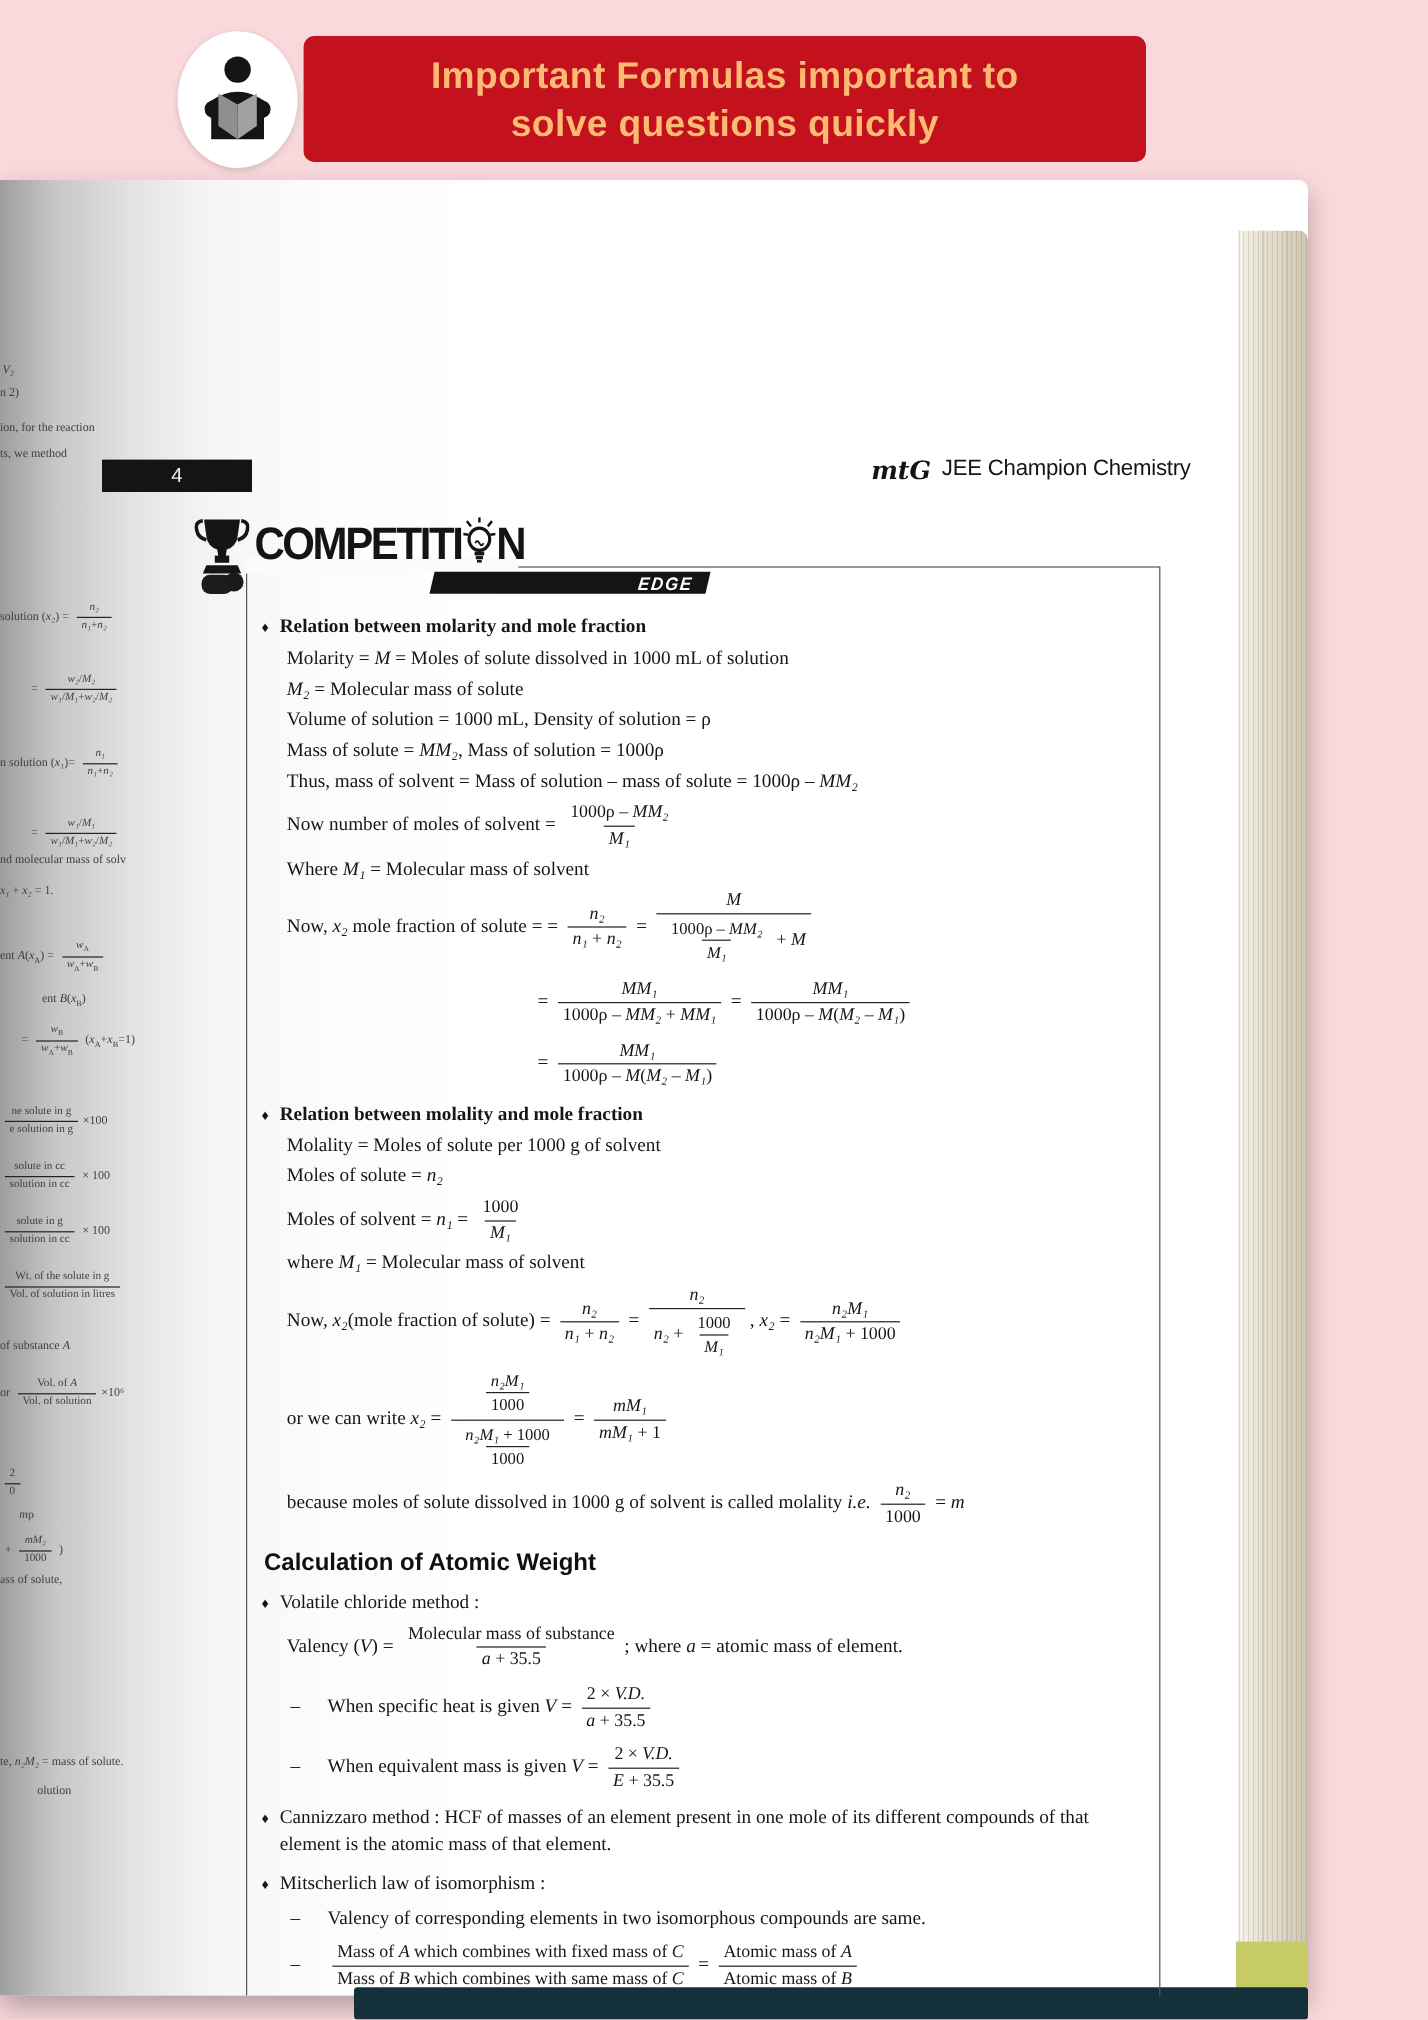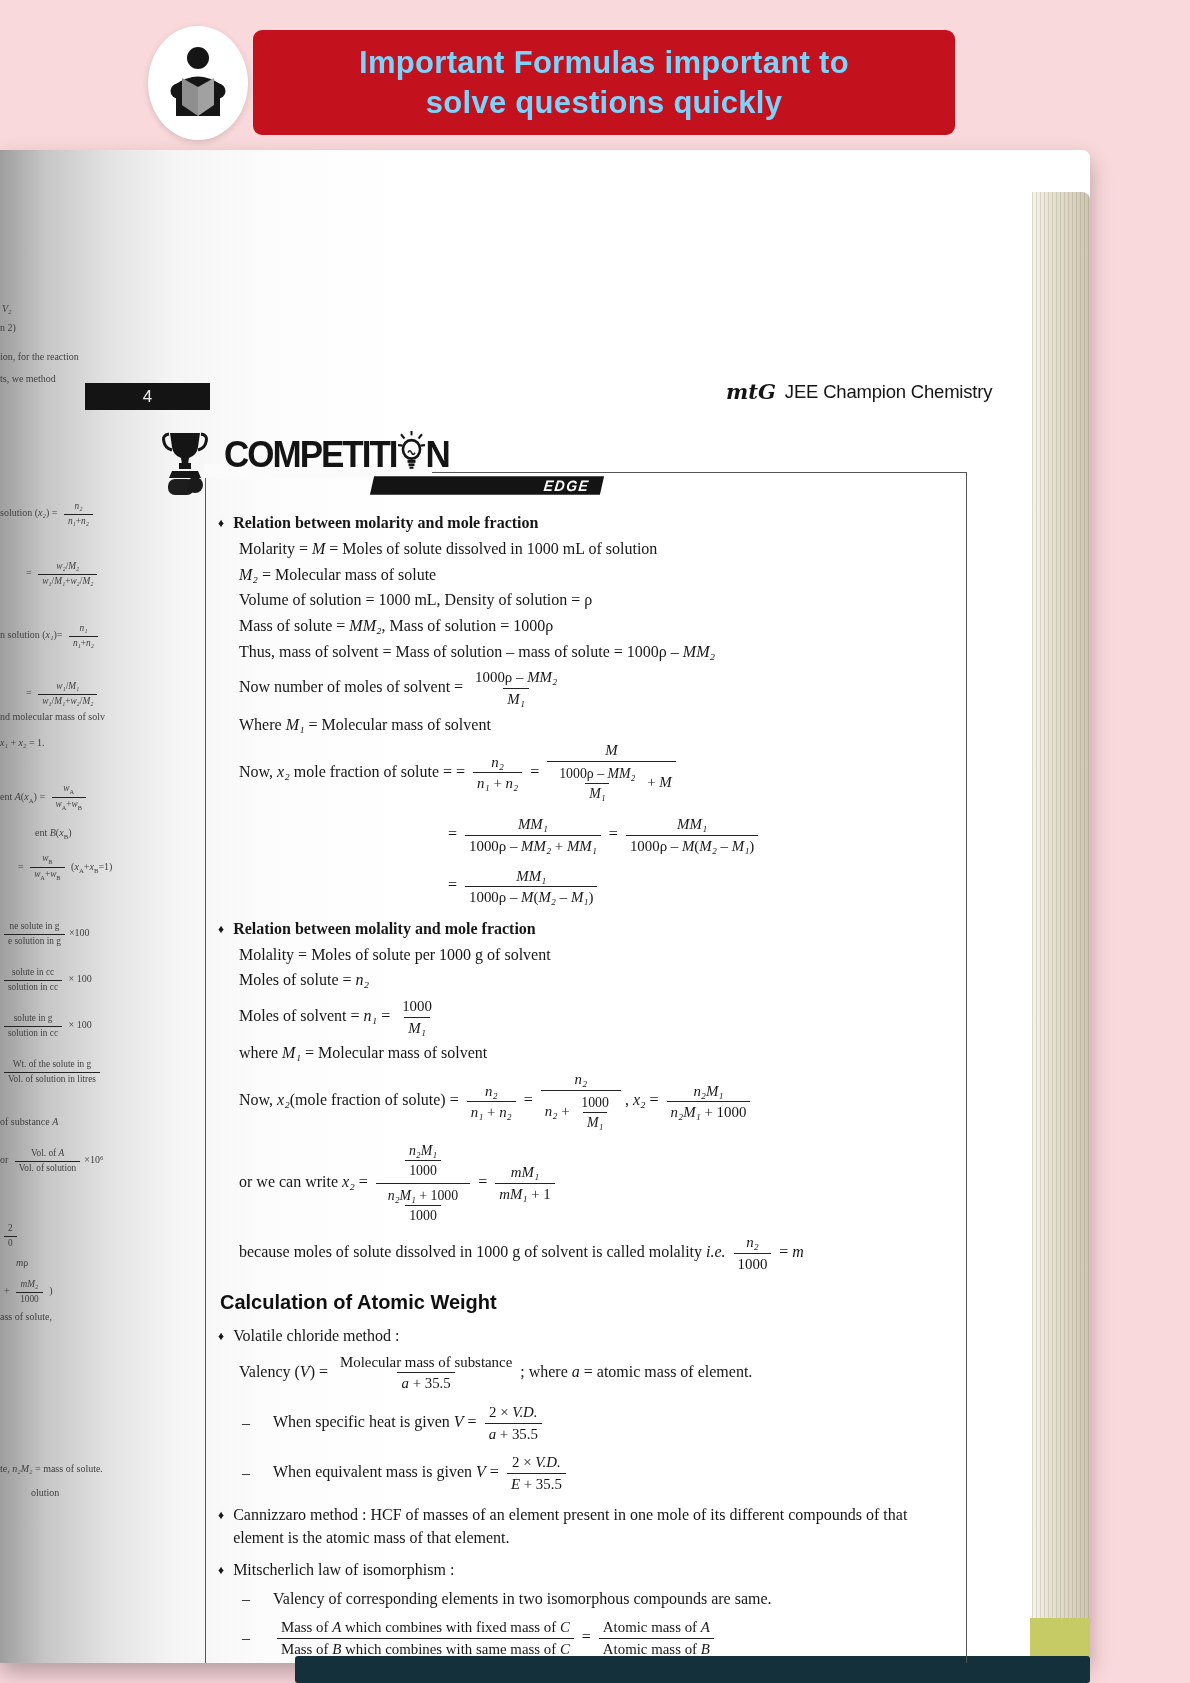--- a/index.html
+++ b/index.html
@@ -6,21 +6,21 @@
   body{
     width:1190px;height:1683px;position:relative;overflow:hidden;
     background:#fad9dc;
     font-family:"Liberation Serif",serif;color:#1c1c1c;
   }
   
   .banner{
     position:absolute;left:253px;top:30px;width:702px;height:105px;
     background:#c3121e;border-radius:9px;z-index:4;
     display:flex;flex-direction:column;align-items:center;justify-content:center;
-    color:#7dd3fc;font-family:"Liberation Sans",sans-serif;font-weight:700;
+    color:#fdba74;font-family:"Liberation Sans",sans-serif;font-weight:700;
     font-size:31px;line-height:40px;letter-spacing:.3px;text-align:center;
   }
   .banner-circle{
     position:absolute;left:148px;top:26px;width:100px;height:114px;border-radius:50%;
     background:#fff;z-index:5;display:flex;align-items:center;justify-content:center;
     box-shadow:0 2px 6px rgba(0,0,0,.15);
   }
   
   .book{
     position:absolute;left:0;top:150px;width:1090px;height:1513px;overflow:hidden;
@@ -40,26 +40,26 @@
   
   .margin-notes{position:absolute;left:0;top:1px;width:122px;height:100%;overflow:hidden;
     font-size:10px;color:#3f3f3f;margin-top:40px;}
   .mnote{position:absolute;white-space:nowrap;}
   
   .pagenum{
     position:absolute;left:85px;top:233px;width:125px;height:27px;background:#141414;
     color:#efefef;display:flex;align-items:center;justify-content:center;
     font-family:"Liberation Sans",sans-serif;font-size:17px;z-index:2;
   }
-  .pageheader{position:absolute;left:726px;top:229px;display:flex;align-items:center;gap:9px;z-index:2;}
+  .pageheader{position:absolute;left:726px;top:229px;display:flex;align-items:flex-start;gap:9px;z-index:2;}
   .brand{font-family:"DejaVu Serif",serif;font-style:italic;font-weight:700;font-size:21px;color:#141414;}
   .header-title{font-family:"Liberation Sans",sans-serif;font-size:18.5px;letter-spacing:-.2px;color:#141414;}
   
   .logo-mask{position:absolute;left:204px;top:314px;width:228px;height:14px;background:#fbfbfb;z-index:2;}
-  .logo{position:absolute;left:162px;top:281px;z-index:3;display:flex;align-items:flex-start;gap:12px;}
+  .logo{position:absolute;left:162px;top:281px;z-index:3;display:flex;align-items:flex-start;}
   .logo-word{
     display:flex;align-items:center;margin-left:4px;
     font-family:"Liberation Sans",sans-serif;font-weight:800;font-size:35px;letter-spacing:-2px;
     color:#141414;transform:scaleY(1.08);transform-origin:top left;position:relative;
   }
   .edge-bar{
     position:absolute;left:148px;top:42px;width:218px;height:17px;background:#141414;
     transform:skewX(-14deg);display:flex;align-items:center;justify-content:flex-end;padding-right:12px;
   }
   .edge-bar span{

